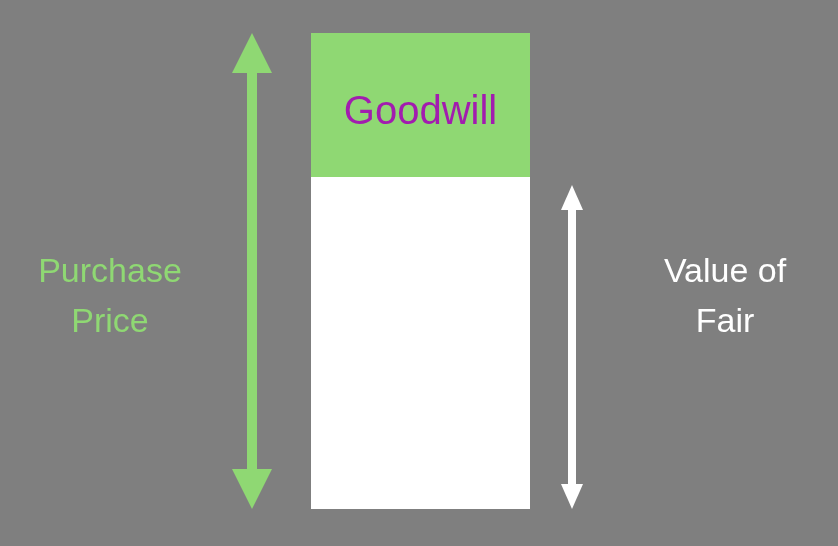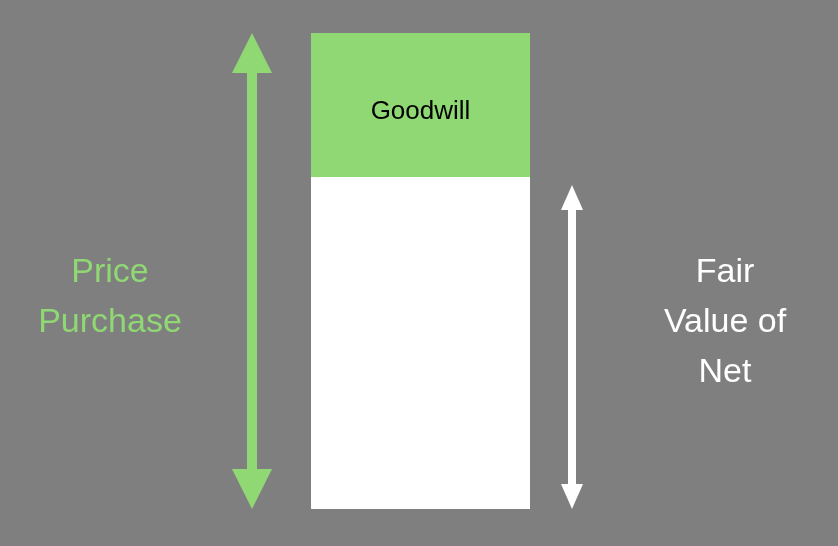--- a/index.html
+++ b/index.html
@@ -1,18 +1,18 @@
 <!DOCTYPE html>
 <html><head>
 <meta charset="utf-8">
 <style>
   html, body { margin:0; padding:0; }
   body { width:838px; height:546px; background:#7f7f7f; position:relative; overflow:hidden; font-family:"Liberation Sans", sans-serif; }
   .goodwill { position:absolute; left:311px; top:33px; width:219px; height:144px; background:#8fd873; display:flex; align-items:center; justify-content:center; }
-  .goodwill span { font-size:26px; color:#000000;margin-top:11px; }
+  .goodwill span { font-size:40px; color:#a21caf;margin-top:11px; }
   .netassets { position:absolute; left:311px; top:177px; width:219px; height:332px; background:#ffffff; }
   svg.arrows { position:absolute; left:0; top:0; }
   .label { position:absolute; text-align:center; font-size:34px; line-height:50px; }
   .pp { left:10px; top:245px; width:200px; color:#8fd873; }
   .fv { left:640px; top:245px; width:170px; color:#ffffff; }
 </style>
 </head>
 <body>
 
 <div class="goodwill">
@@ -27,21 +27,20 @@
     <polygon points="252,509 232,469 272,469"></polygon>
   </g>
   <g fill="#ffffff">
     <rect x="568" y="205" width="8" height="285"></rect>
     <polygon points="572,185 561,210 583,210"></polygon>
     <polygon points="572,509 561,484 583,484"></polygon>
   </g>
 </svg>
 
 <div class="label pp">
+  <div>Purchase</div>
   <div>Price</div>
-  <div>Purchase</div>
 </div>
 
 <div class="label fv">
+  <div>Value of</div>
   <div>Fair</div>
-  <div>Value of</div>
-  <div>Net</div>
 </div>
 
 </body></html>

